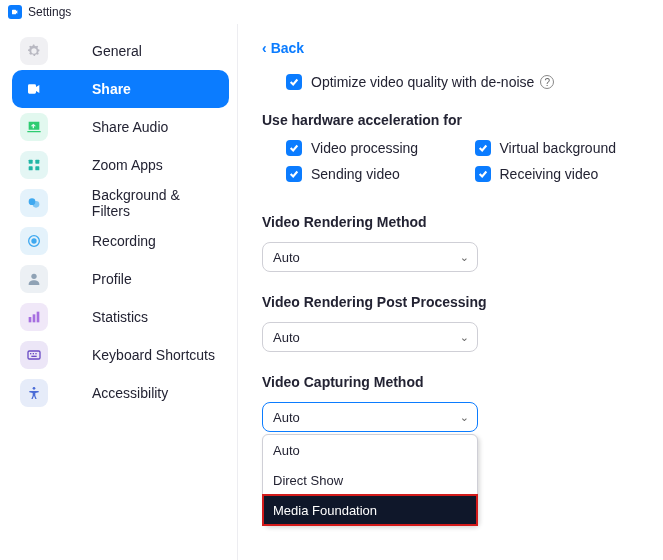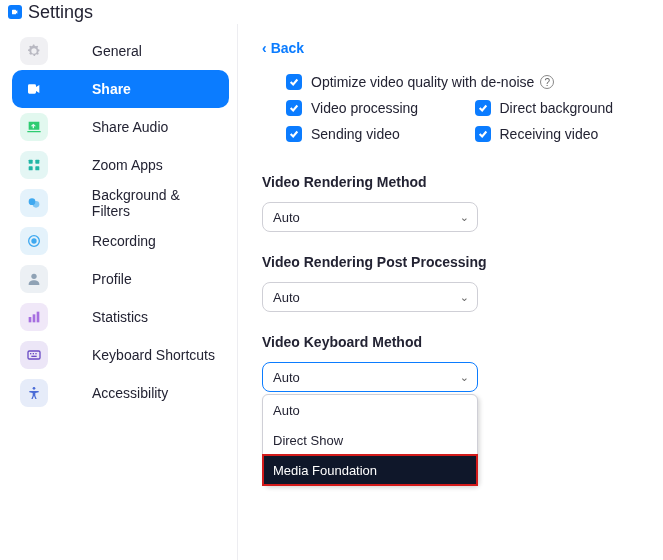--- a/index.html
+++ b/index.html
@@ -1,20 +1,20 @@
 <!DOCTYPE html>
 <html><head>
 <meta charset="utf-8">
 <style>
 * { box-sizing: border-box; margin: 0; padding: 0; font-family: -apple-system, BlinkMacSystemFont, "Segoe UI", Arial, sans-serif; }
 body { width: 663px; height: 560px; background: #fff; font-size: 13px; color: #232333; }
 .titlebar { display: flex; align-items: center; padding: 4px 8px; height: 24px; }
 .titlebar .appicon { width: 14px; height: 14px; background: #0b7cff; border-radius: 3px; display: flex; align-items: center; justify-content: center; margin-right: 6px; }
 .titlebar .appicon svg { width: 8px; height: 8px; fill: #fff; }
-.titlebar .title { font-size: 18px; }
+.titlebar .title { font-size: 12px; }
 .container { display: flex; height: 536px; }
 .sidebar { width: 238px; border-right: 1px solid #ededf1; padding: 8px 8px 8px 12px; }
 .side-item { display: flex; align-items: center; height: 38px; padding: 0 8px; border-radius: 10px; cursor: pointer; gap: 32px; }
 .side-item .icon-wrap { width: 28px; height: 28px; border-radius: 8px; display: flex; align-items: center; justify-content: center; margin-right: 12px; }
 .side-item .label { font-size: 14px; }
 .side-item.active { background: #0b7cff; color: #fff; font-weight: 600; }
 .main { flex: 1; padding: 16px 24px 24px 24px; overflow: hidden; }
 .back { color: #0b7cff; font-weight: 600; font-size: 14px; display: flex; align-items: center; cursor: pointer; margin-bottom: 18px; }
 .back .chev { margin-right: 4px; font-size: 14px; }
 .row-cb { display: flex; align-items: center; margin-bottom: 10px; font-size: 14px; margin-left: 24px; }
@@ -162,36 +162,37 @@
     <div class="row-cb">
       <span class="cb">
           <svg viewBox="0 0 12 12">
             <path d="M2 6l3 3 5-6"></path>
           </svg>
         </span>
       <span>Optimize video quality with de-noise</span>
       <span class="helpicon">?</span>
     </div>
 
+    <div class="section-title">Use hardware acceleration for</div>
     <div class="two-col">
       <div class="row-cb">
         <span class="cb">
             <svg viewBox="0 0 12 12">
               <path d="M2 6l3 3 5-6"></path>
             </svg>
           </span>
         <span>Video processing</span>
       </div>
       <div class="row-cb">
         <span class="cb">
             <svg viewBox="0 0 12 12">
               <path d="M2 6l3 3 5-6"></path>
             </svg>
           </span>
-        <span>Direct background</span>
+        <span>Virtual background</span>
       </div>
       <div class="row-cb">
         <span class="cb">
             <svg viewBox="0 0 12 12">
               <path d="M2 6l3 3 5-6"></path>
             </svg>
           </span>
         <span>Sending video</span>
       </div>
       <div class="row-cb">
@@ -209,21 +210,21 @@
       <span>Auto</span>
       <span class="chevdown">⌄</span>
     </div>
 
     <div class="section-title">Video Rendering Post Processing</div>
     <div class="select">
       <span>Auto</span>
       <span class="chevdown">⌄</span>
     </div>
 
-    <div class="section-title">Video Keyboard Method</div>
+    <div class="section-title">Video Capturing Method</div>
     <div class="select focus">
       <span>Auto</span>
       <span class="chevdown">⌄</span>
     </div>
     <div class="dropdown">
       <div class="opt">Auto</div>
       <div class="opt">Direct Show</div>
       <div class="opt sel">Media Foundation</div>
     </div>
   </div>

